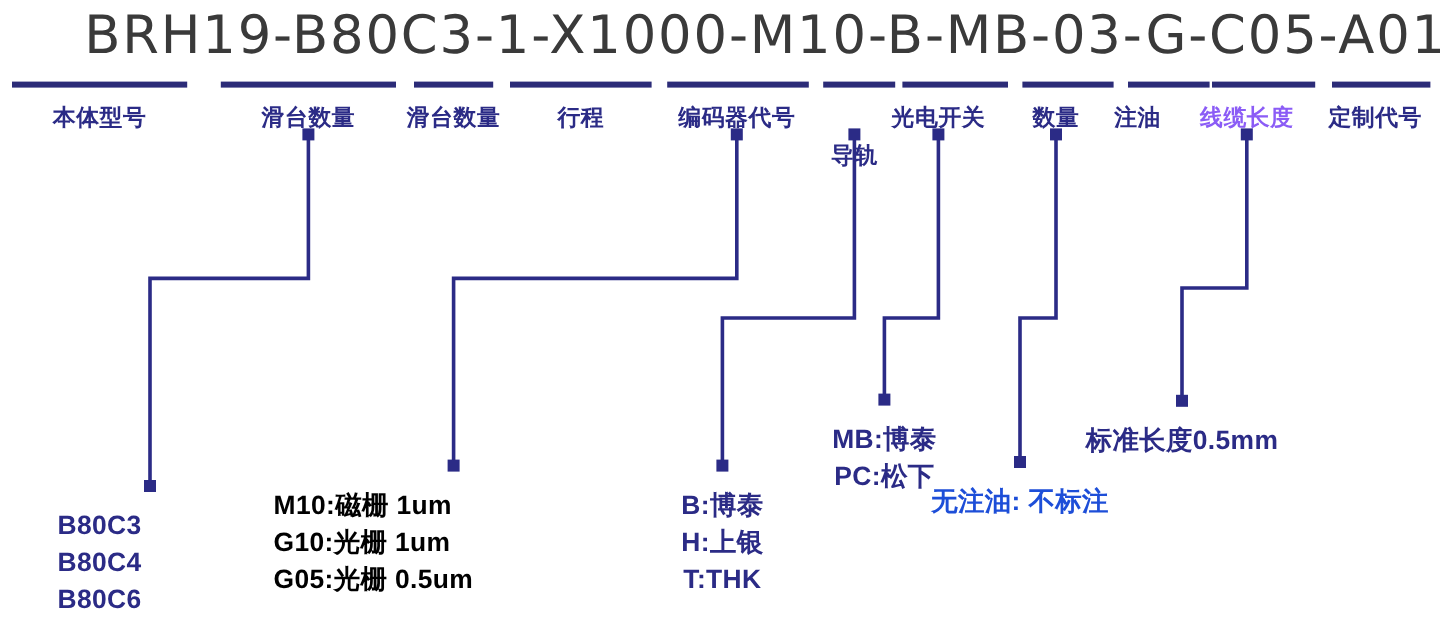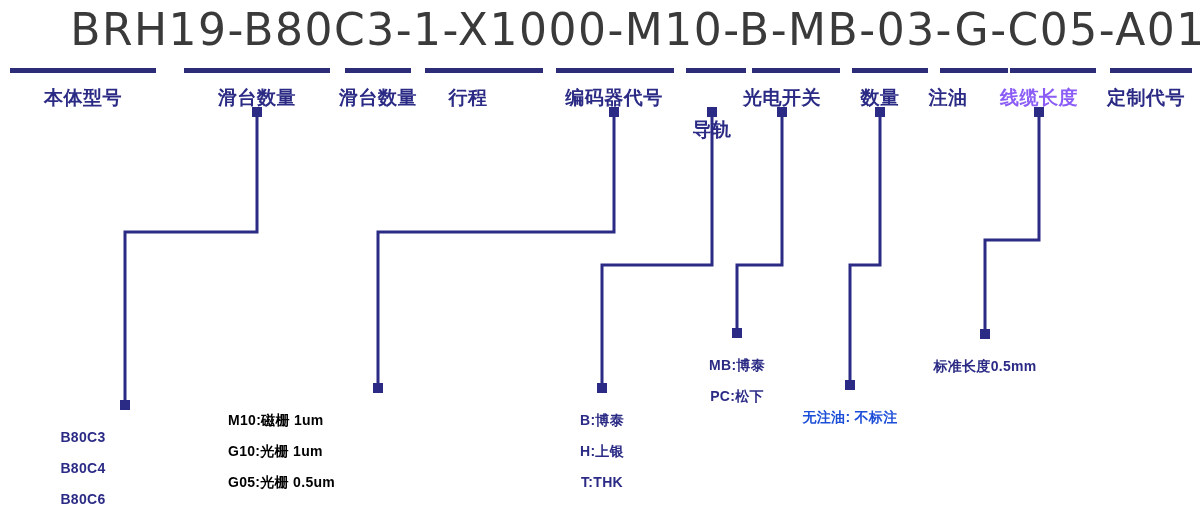--- a/index.html
+++ b/index.html
@@ -53,21 +53,21 @@
     position: absolute;
     left: 0;
     top: 0;
     width: 1200px;
     height: 519px;
     pointer-events: none;
   }
   
   .opt-block {
     position: absolute;
-    font-size: 14px;
+    font-size: 22px;
     font-weight: bold;
     color: #2b2b86;
     white-space: nowrap;
     line-height: 31px;
     letter-spacing: 0.3px;
   }
   .opt-block .opt-line { display: block; }
 </style>
 </head>
 <body>
@@ -87,21 +87,21 @@
       <div class="rule" style="left: 852px; width: 76px; background: rgb(44, 44, 120);"></div>
       <div class="rule" style="left: 940px; width: 68px; background: rgb(44, 44, 120);"></div>
       <div class="rule" style="left: 1010px; width: 86px; background: rgb(44, 44, 120);"></div>
       <div class="rule" style="left: 1110px; width: 82px; background: rgb(44, 44, 120);"></div>
     </div>
 
   <div id="labels-layer">
       <div class="seg-label" style="left: -37px; width: 240px; color: rgb(43, 43, 134);">本体型号</div>
       <div class="seg-label" style="left: 137px; width: 240px; color: rgb(43, 43, 134);">滑台数量</div>
       <div class="seg-label" style="left: 258px; width: 240px; color: rgb(43, 43, 134);">滑台数量</div>
-      <div class="seg-label" style="left: 348px; width: 240px; color: rgb(43, 43, 134);">行程</div>
+      <div class="seg-label" style="left: 364px; width: 240px; color: rgb(43, 43, 134);">行程</div>
       <div class="seg-label" style="left: 494px; width: 240px; color: rgb(43, 43, 134);">编码器代号</div>
       <div class="seg-label" style="left: 592px; width: 240px; color: rgb(43, 43, 134); margin-top: 32px;">导轨</div>
       <div class="seg-label" style="left: 662px; width: 240px; color: rgb(43, 43, 134);">光电开关</div>
       <div class="seg-label" style="left: 760px; width: 240px; color: rgb(43, 43, 134);">数量</div>
       <div class="seg-label" style="left: 828px; width: 240px; color: rgb(43, 43, 134);">注油</div>
       <div class="seg-label" style="left: 919px; width: 240px; color: #8b5cf6;">线缆长度</div>
       <div class="seg-label" style="left: 1026px; width: 240px; color: rgb(43, 43, 134);">定制代号</div>
     </div>
 
   <svg id="leaders" viewBox="0 0 1200 519" xmlns="http://www.w3.org/2000/svg">

